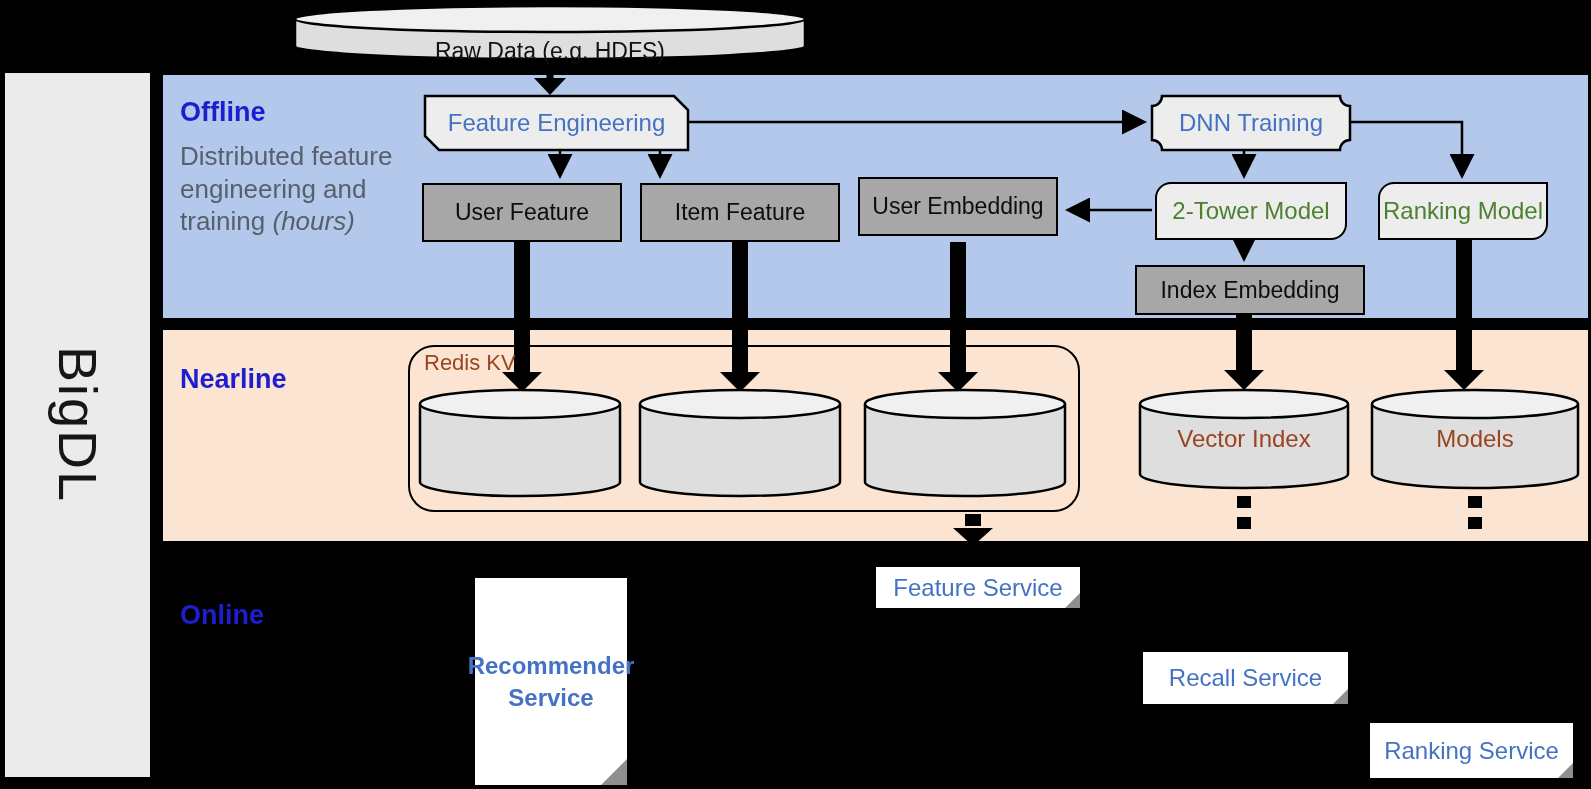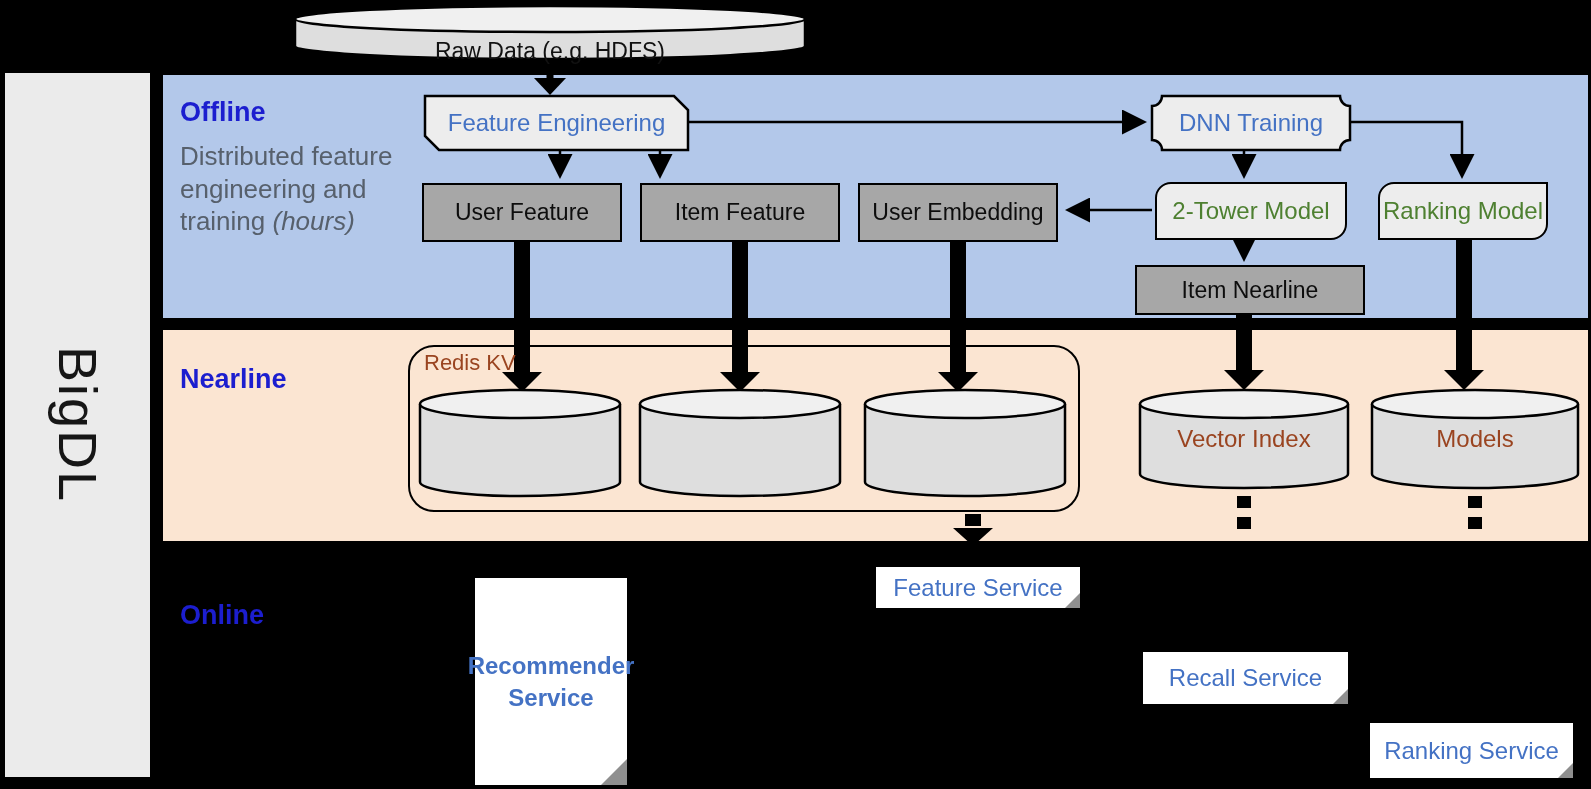--- a/index.html
+++ b/index.html
@@ -160,22 +160,22 @@
 
   <div class="lane-title" style="left:180px;top:364px;">Nearline</div>
 
   <div class="lane-title" style="left:180px;top:600px;">Online</div>
 
   <div class="node-label blue-t" style="left:425px;top:96px;width:263px;height:54px;">Feature Engineering</div>
   <div class="node-label blue-t" style="left:1152px;top:96px;width:198px;height:54px;">DNN Training</div>
 
   <div class="gray-box" style="left:422px;top:183px;width:200px;height:59px;">User Feature</div>
   <div class="gray-box" style="left:640px;top:183px;width:200px;height:59px;">Item Feature</div>
-  <div class="gray-box" style="left:858px;top:183px;width:200px;height:59px;">User Embedding</div>
-  <div class="gray-box" style="left:1135px;top:265px;width:230px;height:50px;">Item Nearline</div>
+  <div class="gray-box" style="left:858px;top:177px;width:200px;height:59px;">User Embedding</div>
+  <div class="gray-box" style="left:1135px;top:265px;width:230px;height:50px;">Index Embedding</div>
 
   <div class="round-diag green-t" style="left:1155px;top:182px;width:192px;height:58px;">2-Tower Model</div>
   <div class="round-diag green-t" style="left:1378px;top:182px;width:170px;height:58px;">Ranking Model</div>
 
   <div class="node-label brown-t" style="left:1140px;top:423px;width:208px;height:32px;">Vector Index</div>
   <div class="node-label brown-t" style="left:1372px;top:423px;width:206px;height:32px;">Models</div>
 
   <div class="doc big" style="left:475px;top:578px;width:152px;height:207px;line-height:1.3;font-weight:bold;">Recommender Service</div>
   <div class="doc" style="left:876px;top:567px;width:204px;height:41px;">Feature Service</div>
   <div class="doc" style="left:1143px;top:652px;width:205px;height:52px;">Recall Service</div>

